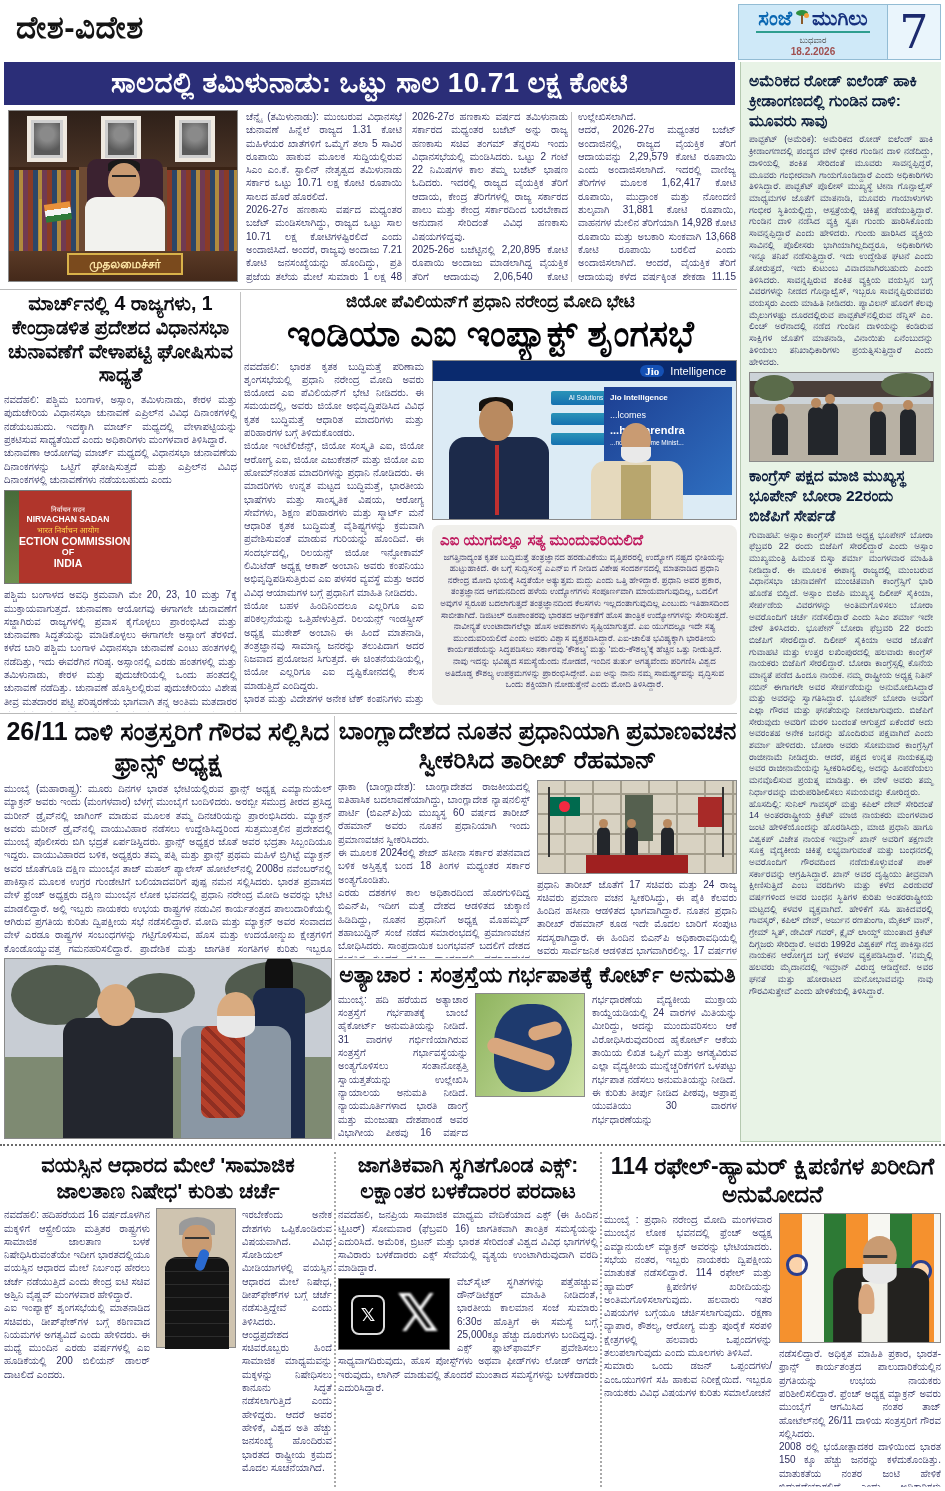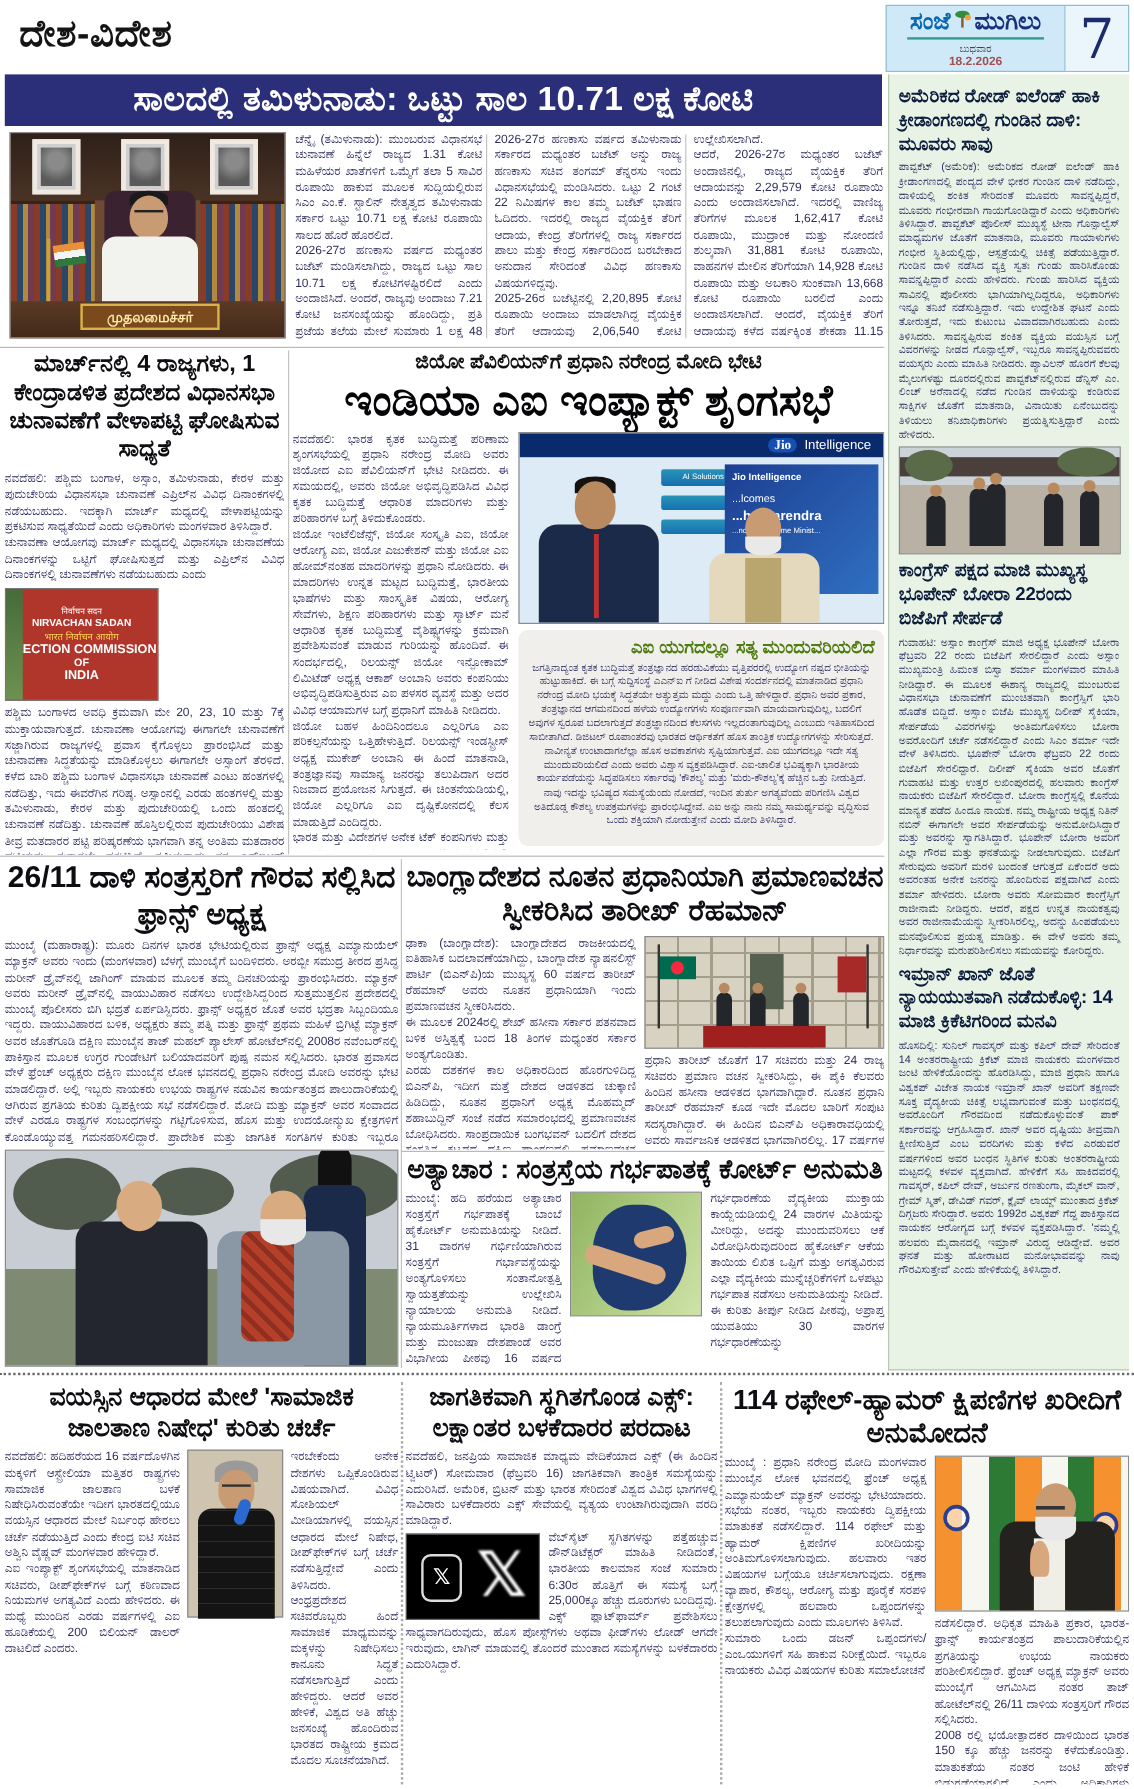--- a/index.html
+++ b/index.html
@@ -53,21 +53,21 @@
   .eci .l6 { font-size:10.5px; font-weight:bold; }
 
   
   .ai { left:244px; top:292px; width:493px; height:420px; overflow:hidden; }
   .ai .kicker { font-size:17px; font-weight:bold; text-align:center; color:#111; }
   .ai .hl-big { font-size:36px; font-weight:bold; text-align:center; color:#050508; line-height:1.1; margin:2px 0 6px; }
   .ai-flex { display:flex; gap:8px; }
   .ai-left { width:180px; flex:none; height:348px; overflow:hidden; }
   .ai-right { flex:1; }
   .ai-box { margin-top:5px; background:#f0efeb; border-radius:8px; padding:6px 8px; height:180px; overflow:hidden; }
-  .ai-box .bt { font-size:15px; font-weight:bold; text-align:right; color:#4d7c0f; margin-bottom:3px; }
+  .ai-box .bt { font-size:15px; font-weight:bold; text-align:left; color:#be185d; margin-bottom:3px; }
   .ai-box .bb { font-size:8.6px; line-height:1.35; text-align:center; color:#2d2d5e; }
 
   
   .rail { left:740px; top:62px; width:201px; height:1080px; background:#e8f3e6; border-left:1px solid #b5c9b0; border-bottom:1px solid #b5c9b0; padding:5px 8px; overflow:hidden; }
   .rail .hl-r { font-size:15.5px; font-weight:bold; color:#0c1c3c; text-align:left; line-height:1.28; margin:4px 0 4px; }
   .rail .body-r { font-size:9px; line-height:1.3; text-align:justify; color:#2d2d5e; }
 
   
   .m26 { left:4px; top:716px; width:328px; height:240px; overflow:hidden; }
   .m26 .hl { font-size:25px; margin-bottom:5px; }
@@ -396,21 +396,20 @@
       <div class="tree" style="left:4px; top:2px; width:40px; height:26px"></div>
       <div class="tree" style="right:2px; top:0; width:50px; height:24px"></div>
       <div class="fig" style="left:22px"></div>
       <div class="fig" style="left:58px; height:48px"></div>
       <div class="fig" style="left:72px; height:52px"></div>
       <div class="fig" style="left:120px; height:44px"></div>
       <div class="fig" style="left:150px; height:46px"></div>
     </div>
     <div class="hl-r">ಕಾಂಗ್ರೆಸ್ ಪಕ್ಷದ ಮಾಜಿ ಮುಖ್ಯಸ್ಥ ಭೂಪೇನ್ ಬೋರಾ 22ರಂದು ಬಿಜೆಪಿಗೆ ಸೇರ್ಪಡೆ</div>
     <div class="body-r">ಗುವಾಹಟಿ: ಅಸ್ಸಾಂ ಕಾಂಗ್ರೆಸ್ ಮಾಜಿ ಅಧ್ಯಕ್ಷ ಭೂಪೇನ್ ಬೋರಾ ಫೆಬ್ರವರಿ 22 ರಂದು ಬಿಜೆಪಿಗೆ ಸೇರಲಿದ್ದಾರೆ ಎಂದು ಅಸ್ಸಾಂ ಮುಖ್ಯಮಂತ್ರಿ ಹಿಮಂತ ಬಿಸ್ವಾ ಶರ್ಮಾ ಮಂಗಳವಾರ ಮಾಹಿತಿ ನೀಡಿದ್ದಾರೆ. ಈ ಮೂಲಕ ಈಶಾನ್ಯ ರಾಜ್ಯದಲ್ಲಿ ಮುಂಬರುವ ವಿಧಾನಸಭಾ ಚುನಾವಣೆಗೆ ಮುಂಚಿತವಾಗಿ ಕಾಂಗ್ರೆಸ್ಸಿಗೆ ಭಾರಿ ಹೊಡೆತ ಬಿದ್ದಿದೆ. ಅಸ್ಸಾಂ ಬಿಜೆಪಿ ಮುಖ್ಯಸ್ಥ ದಿಲೀಪ್ ಸೈಕಿಯಾ, ಸೇರ್ಪಡೆಯ ವಿವರಗಳನ್ನು ಅಂತಿಮಗೊಳಿಸಲು ಬೋರಾ ಅವರೊಂದಿಗೆ ಚರ್ಚೆ ನಡೆಸಲಿದ್ದಾರೆ ಎಂದು ಸಿಎಂ ಶರ್ಮಾ ಇದೇ ವೇಳೆ ತಿಳಿಸಿದರು. ಭೂಪೇನ್ ಬೋರಾ ಫೆಬ್ರವರಿ 22 ರಂದು ಬಿಜೆಪಿಗೆ ಸೇರಲಿದ್ದಾರೆ. ದಿಲೀಪ್ ಸೈಕಿಯಾ ಅವರ ಜೊತೆಗೆ ಗುವಾಹಟಿ ಮತ್ತು ಉತ್ತರ ಲಖಿಂಪುರದಲ್ಲಿ ಹಲವಾರು ಕಾಂಗ್ರೆಸ್ ನಾಯಕರು ಬಿಜೆಪಿಗೆ ಸೇರಲಿದ್ದಾರೆ. ಬೋರಾ ಕಾಂಗ್ರೆಸ್ಸಲ್ಲಿ ಕೊನೆಯ ಮಾನ್ಯತೆ ಪಡೆದ ಹಿಂದೂ ನಾಯಕ. ನಮ್ಮ ರಾಷ್ಟ್ರೀಯ ಅಧ್ಯಕ್ಷ ನಿತಿನ್ ನಬಿನ್ ಈಗಾಗಲೇ ಅವರ ಸೇರ್ಪಡೆಯನ್ನು ಅನುಮೋದಿಸಿದ್ದಾರೆ ಮತ್ತು ಅವರನ್ನು ಸ್ವಾಗತಿಸಿದ್ದಾರೆ. ಭೂಪೇನ್ ಬೋರಾ ಅವರಿಗೆ ಎಲ್ಲಾ ಗೌರವ ಮತ್ತು ಘನತೆಯನ್ನು ನೀಡಲಾಗುವುದು. ಬಿಜೆಪಿಗೆ ಸೇರುವುದು ಅವರಿಗೆ ಮರಳಿ ಬಂದಂತೆ ಆಗುತ್ತದೆ ಏಕೆಂದರೆ ಅದು ಅವರಂತಹ ಅನೇಕ ಜನರನ್ನು ಹೊಂದಿರುವ ಪಕ್ಷವಾಗಿದೆ ಎಂದು ಶರ್ಮಾ ಹೇಳಿದರು. ಬೋರಾ ಅವರು ಸೋಮವಾರ ಕಾಂಗ್ರೆಸ್ಸಿಗೆ ರಾಜೀನಾಮೆ ನೀಡಿದ್ದರು. ಆದರೆ, ಪಕ್ಷದ ಉನ್ನತ ನಾಯಕತ್ವವು ಅವರ ರಾಜೀನಾಮೆಯನ್ನು ಸ್ವೀಕರಿಸಿರಲಿಲ್ಲ, ಅದನ್ನು ಹಿಂಪಡೆಯಲು ಮನವೊಲಿಸುವ ಪ್ರಯತ್ನ ಮಾಡಿತ್ತು. ಈ ವೇಳೆ ಅವರು ತಮ್ಮ ನಿರ್ಧಾರವನ್ನು ಮರುಪರಿಶೀಲಿಸಲು ಸಮಯವನ್ನು ಕೋರಿದ್ದರು.</div>
-    <div class="hl-r">ಇಮ್ರಾನ್ ಖಾನ್ ಜೊತೆ ನ್ಯಾಯಯುತವಾಗಿ ನಡೆದುಕೊಳ್ಳಿ: 14 ಮಾಜಿ ಕ್ರಿಕೆಟಿಗರಿಂದ ಮನವಿ</div>
     <div class="body-r">ಹೊಸದಿಲ್ಲಿ: ಸುನಿಲ್ ಗಾವಸ್ಕರ್ ಮತ್ತು ಕಪಿಲ್ ದೇವ್ ಸೇರಿದಂತೆ 14 ಅಂತರರಾಷ್ಟ್ರೀಯ ಕ್ರಿಕೆಟ್ ಮಾಜಿ ನಾಯಕರು ಮಂಗಳವಾರ ಜಂಟಿ ಹೇಳಿಕೆಯೊಂದನ್ನು ಹೊರಡಿಸಿದ್ದು, ಮಾಜಿ ಪ್ರಧಾನಿ ಹಾಗೂ ವಿಶ್ವಕಪ್ ವಿಜೇತ ನಾಯಕ ಇಮ್ರಾನ್ ಖಾನ್ ಅವರಿಗೆ ತಕ್ಷಣವೇ ಸೂಕ್ತ ವೈದ್ಯಕೀಯ ಚಿಕಿತ್ಸೆ ಲಭ್ಯವಾಗುವಂತೆ ಮತ್ತು ಬಂಧನದಲ್ಲಿ ಅವರೊಂದಿಗೆ ಗೌರವದಿಂದ ನಡೆದುಕೊಳ್ಳುವಂತೆ ಪಾಕ್ ಸರ್ಕಾರವನ್ನು ಆಗ್ರಹಿಸಿದ್ದಾರೆ. ಖಾನ್ ಅವರ ದೃಷ್ಟಿಯು ತೀವ್ರವಾಗಿ ಕ್ಷೀಣಿಸುತ್ತಿದೆ ಎಂಬ ವರದಿಗಳು ಮತ್ತು ಕಳೆದ ಎರಡುವರೆ ವರ್ಷಗಳಿಂದ ಅವರ ಬಂಧನ ಸ್ಥಿತಿಗಳ ಕುರಿತು ಅಂತರರಾಷ್ಟ್ರೀಯ ಮಟ್ಟದಲ್ಲಿ ಕಳವಳ ವ್ಯಕ್ತವಾಗಿದೆ. ಹೇಳಿಕೆಗೆ ಸಹಿ ಹಾಕಿದವರಲ್ಲಿ ಗಾವಸ್ಕರ್, ಕಪಿಲ್ ದೇವ್, ಅರ್ಜುನ ರಣತುಂಗಾ, ಮೈಕಲ್ ವಾನ್, ಗ್ರೇಮ್ ಸ್ಮಿತ್, ಡೇವಿಡ್ ಗವರ್, ಕ್ಲೈವ್ ಲಾಯ್ಡ್ ಮುಂತಾದ ಕ್ರಿಕೆಟ್ ದಿಗ್ಗಜರು ಸೇರಿದ್ದಾರೆ. ಅವರು 1992ರ ವಿಶ್ವಕಪ್ ಗೆದ್ದ ಪಾಕಿಸ್ತಾನದ ನಾಯಕನ ಆರೋಗ್ಯದ ಬಗ್ಗೆ ಕಳವಳ ವ್ಯಕ್ತಪಡಿಸಿದ್ದಾರೆ. 'ನಮ್ಮಲ್ಲಿ ಹಲವರು ಮೈದಾನದಲ್ಲಿ ಇಮ್ರಾನ್ ವಿರುದ್ಧ ಆಡಿದ್ದೇವೆ. ಅವರ ಘನತೆ ಮತ್ತು ಹೋರಾಟದ ಮನೋಭಾವವನ್ನು ನಾವು ಗೌರವಿಸುತ್ತೇವೆ' ಎಂದು ಹೇಳಿಕೆಯಲ್ಲಿ ತಿಳಿಸಿದ್ದಾರೆ.</div>
   </div>
 
   <div class="rule-dot-h" style="left:0; top:1144px; width:945px"></div>
 
   <div class="abs b1">
     <div class="hl">ವಯಸ್ಸಿನ ಆಧಾರದ ಮೇಲೆ 'ಸಾಮಾಜಿಕ ಜಾಲತಾಣ ನಿಷೇಧ' ಕುರಿತು ಚರ್ಚೆ</div>
     <div class="b1-flex">
       <div class="b1-c1 body-txt">ನವದೆಹಲಿ: ಹದಿಹರೆಯದ 16 ವರ್ಷದೊಳಗಿನ ಮಕ್ಕಳಿಗೆ ಆಸ್ಟ್ರೇಲಿಯಾ ಮತ್ತಿತರ ರಾಷ್ಟ್ರಗಳು ಸಾಮಾಜಿಕ ಜಾಲತಾಣ ಬಳಕೆ ನಿಷೇಧಿಸಿರುವಂತೆಯೇ ಇದೀಗ ಭಾರತದಲ್ಲಿಯೂ ವಯಸ್ಸಿನ ಆಧಾರದ ಮೇಲೆ ನಿರ್ಬಂಧ ಹೇರಲು ಚರ್ಚೆ ನಡೆಯುತ್ತಿದೆ ಎಂದು ಕೇಂದ್ರ ಐಟಿ ಸಚಿವ ಅಶ್ವಿನಿ ವೈಷ್ಣವ್ ಮಂಗಳವಾರ ಹೇಳಿದ್ದಾರೆ.
 ಎಐ ಇಂಪ್ಯಾಕ್ಟ್ ಶೃಂಗಸಭೆಯಲ್ಲಿ ಮಾತನಾಡಿದ ಸಚಿವರು, ಡೀಪ್‌ಫೇಕ್‌ಗಳ ಬಗ್ಗೆ ಕಠಿಣವಾದ ನಿಯಮಗಳ ಅಗತ್ಯವಿದೆ ಎಂದು ಹೇಳಿದರು. ಈ ಮಧ್ಯೆ ಮುಂದಿನ ಎರಡು ವರ್ಷಗಳಲ್ಲಿ ಎಐ ಹೂಡಿಕೆಯಲ್ಲಿ 200 ಬಿಲಿಯನ್ ಡಾಲರ್ ದಾಟಲಿದೆ ಎಂದರು.</div>

